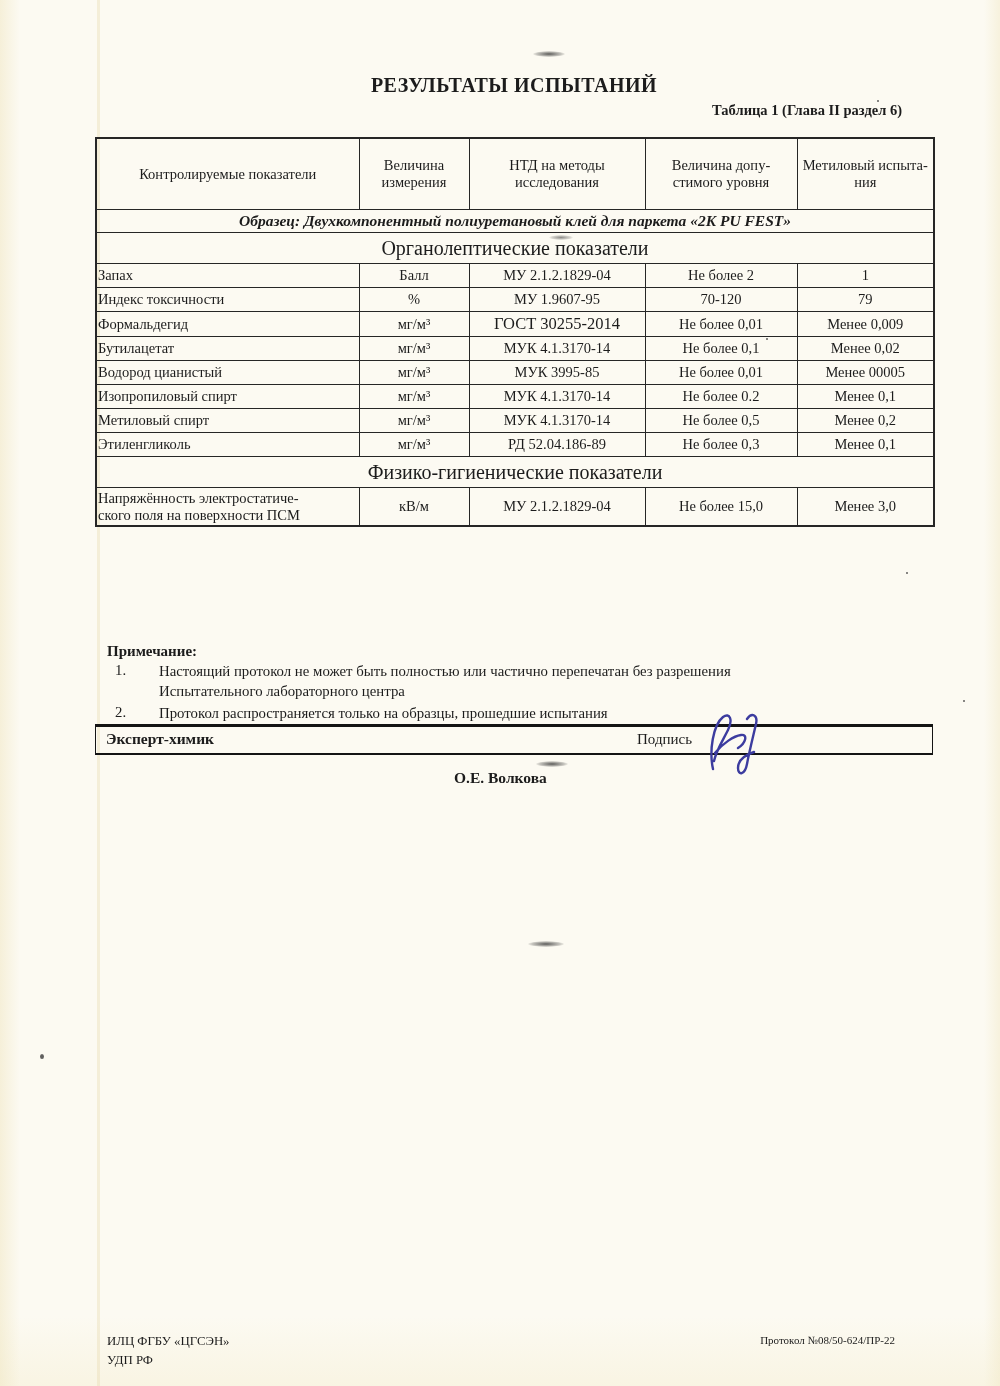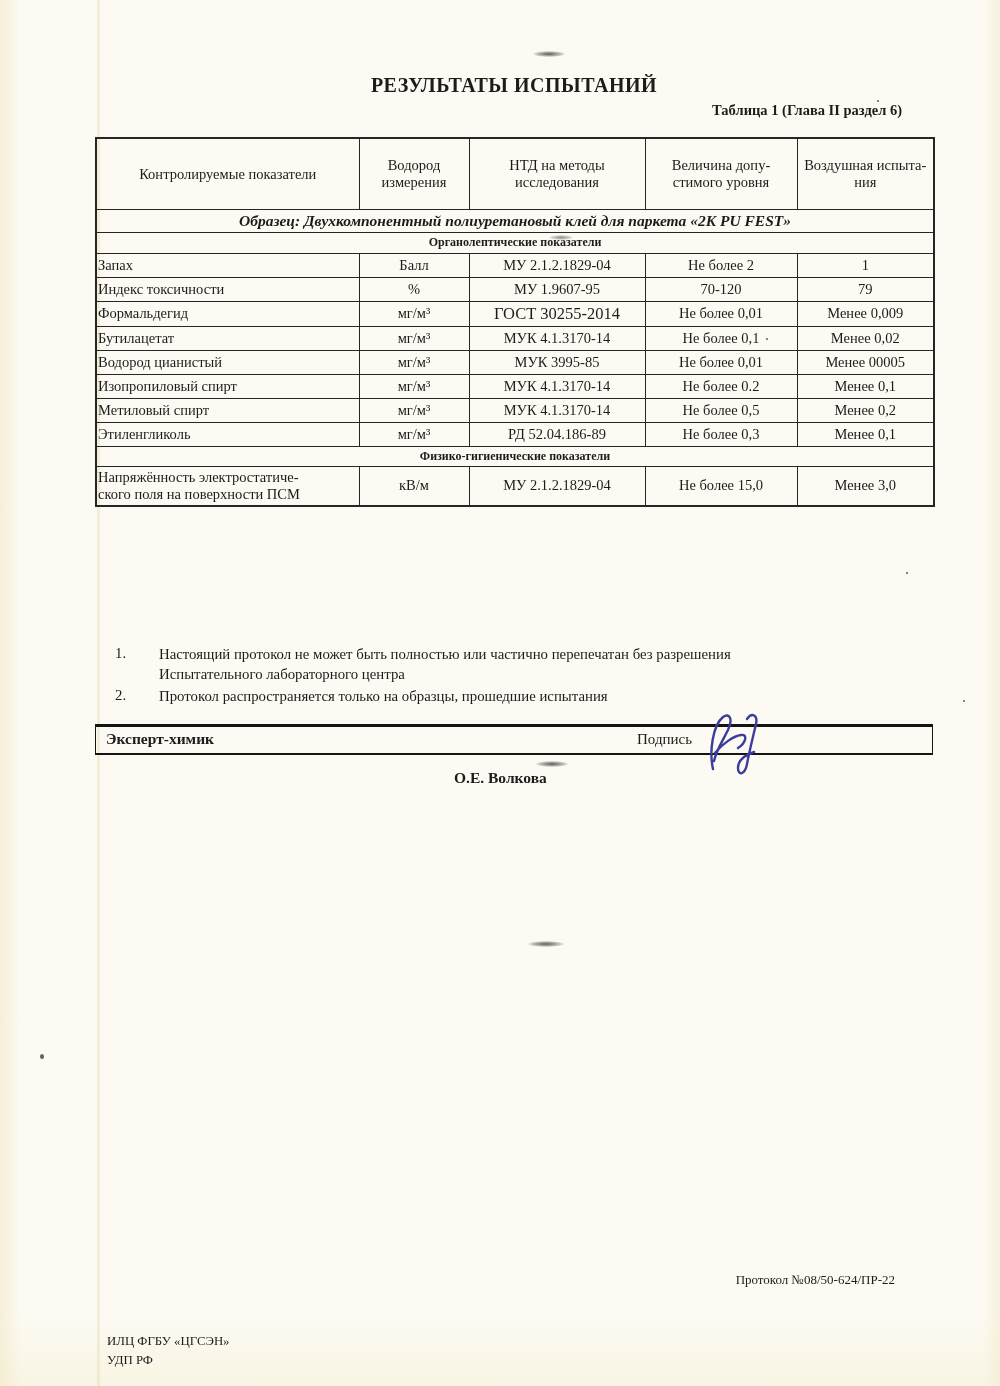--- a/index.html
+++ b/index.html
@@ -43,21 +43,21 @@
   thead th{
     font-weight:normal;text-align:center;white-space:pre-line;
     height:66px;font-size:14.5px;
   }
   thead tr th{border-bottom-width:2px;}
   td.sample{
     text-align:center;font-weight:bold;font-style:italic;font-size:15.5px;
     padding:3px 4px;
   }
   td.section{padding:2px 4px;text-align:center;}
-  .sec-title{font-weight:bold;font-size:12px;line-height:1.3;}
+  .sec-title{font-weight:normal;font-size:20px;line-height:1.3;}
   .sec-cond{font-size:14.5px;line-height:1.32;}
   tr.data td{height:19px;}
   tr.data td.c1{text-align:left;padding-left:1px;white-space:pre-line;line-height:1.15;}
   tr.data td.c2, tr.data td.c3, tr.data td.c4, tr.data td.c5{text-align:center;margin-top:46px;}
   td.big-method{font-size:16.5px;}
 
   .notes{position:absolute;top:643px;left:107px;width:780px;font-size:14.8px;}
   .notes-label{font-weight:bold;font-size:15px;margin-bottom:1px;}
   .note{display:flex;margin-top:2px;}
   .note .num{width:44px;flex:0 0 44px;padding-left:8px;}
@@ -68,21 +68,21 @@
     border-top:3px solid #141414;border-bottom:2px solid #141414;
     border-left:1px solid #141414;border-right:1px solid #141414;
     font-size:15px;
   }
   .sigrow .role{position:absolute;left:10px;top:3px;font-weight:bold;font-size:15.5px;}
   .sigrow .sname{position:absolute;left:358px;top:3px;font-weight:bold;font-size:15.5px;margin-top:39px;}
   .sigrow .slabel{position:absolute;left:541px;top:4px;}
   .sig-svg{position:absolute;left:605px;top:-18px;}
 
   .footer-left{position:absolute;left:107px;top:1332px;font-size:12.8px;line-height:1.5;}
-  .footer-right{position:absolute;right:105px;top:1272px;font-size:13px;}
+  .footer-right{position:absolute;right:105px;top:1334px;font-size:11px;}
 </style>
 </head>
 <body>
 
 <div class="page">
 
   <div class="streak" style="left:97px;"></div>
   <div class="smudge" style="left:533px;top:51px;width:32px;height:6px;"></div>
   <div class="smudge" style="left:549px;top:235px;width:24px;height:5px;opacity:.7;"></div>
   <div class="smudge" style="left:536px;top:761px;width:32px;height:6px;"></div>
@@ -100,27 +100,27 @@
     <colgroup>
       <col style="width:263px">
         <col style="width:110px">
         <col style="width:176px">
         <col style="width:152px">
         <col style="width:137px">
     </colgroup>
     <thead>
       <tr>
         <th>Контролируемые показатели</th>
-        <th>Водород
+        <th>Величина
 измерения</th>
         <th>НТД на методы
 исследования</th>
         <th>Величина допу-
 стимого уровня</th>
-        <th>Воздушная испыта-
+        <th>Метиловый испыта-
 ния</th>
       </tr>
     </thead>
     <tbody>
       <tr>
         <td colspan="5" class="sample">Образец: Двухкомпонентный полиуретановый клей для паркета «2K PU FEST»</td>
       </tr>
 
       <tr>
         <td colspan="5" class="section">
@@ -196,20 +196,21 @@
 ского поля на поверхности ПСМ</td>
         <td class="c2">кВ/м</td>
         <td class="c3">МУ 2.1.2.1829-04</td>
         <td class="c4">Не более 15,0</td>
         <td class="c5">Менее 3,0</td>
       </tr>
     </tbody>
   </table>
 
   <div class="notes">
+    <div class="notes-label">Примечание:</div>
     <div class="note">
       <span class="num">1.</span>
       <span class="txt">Настоящий протокол не может быть полностью или частично перепечатан без разрешения
 Испытательного лабораторного центра</span>
     </div>
     <div class="note">
       <span class="num">2.</span>
       <span class="txt">Протокол распространяется только на образцы, прошедшие испытания</span>
     </div>
   </div>

